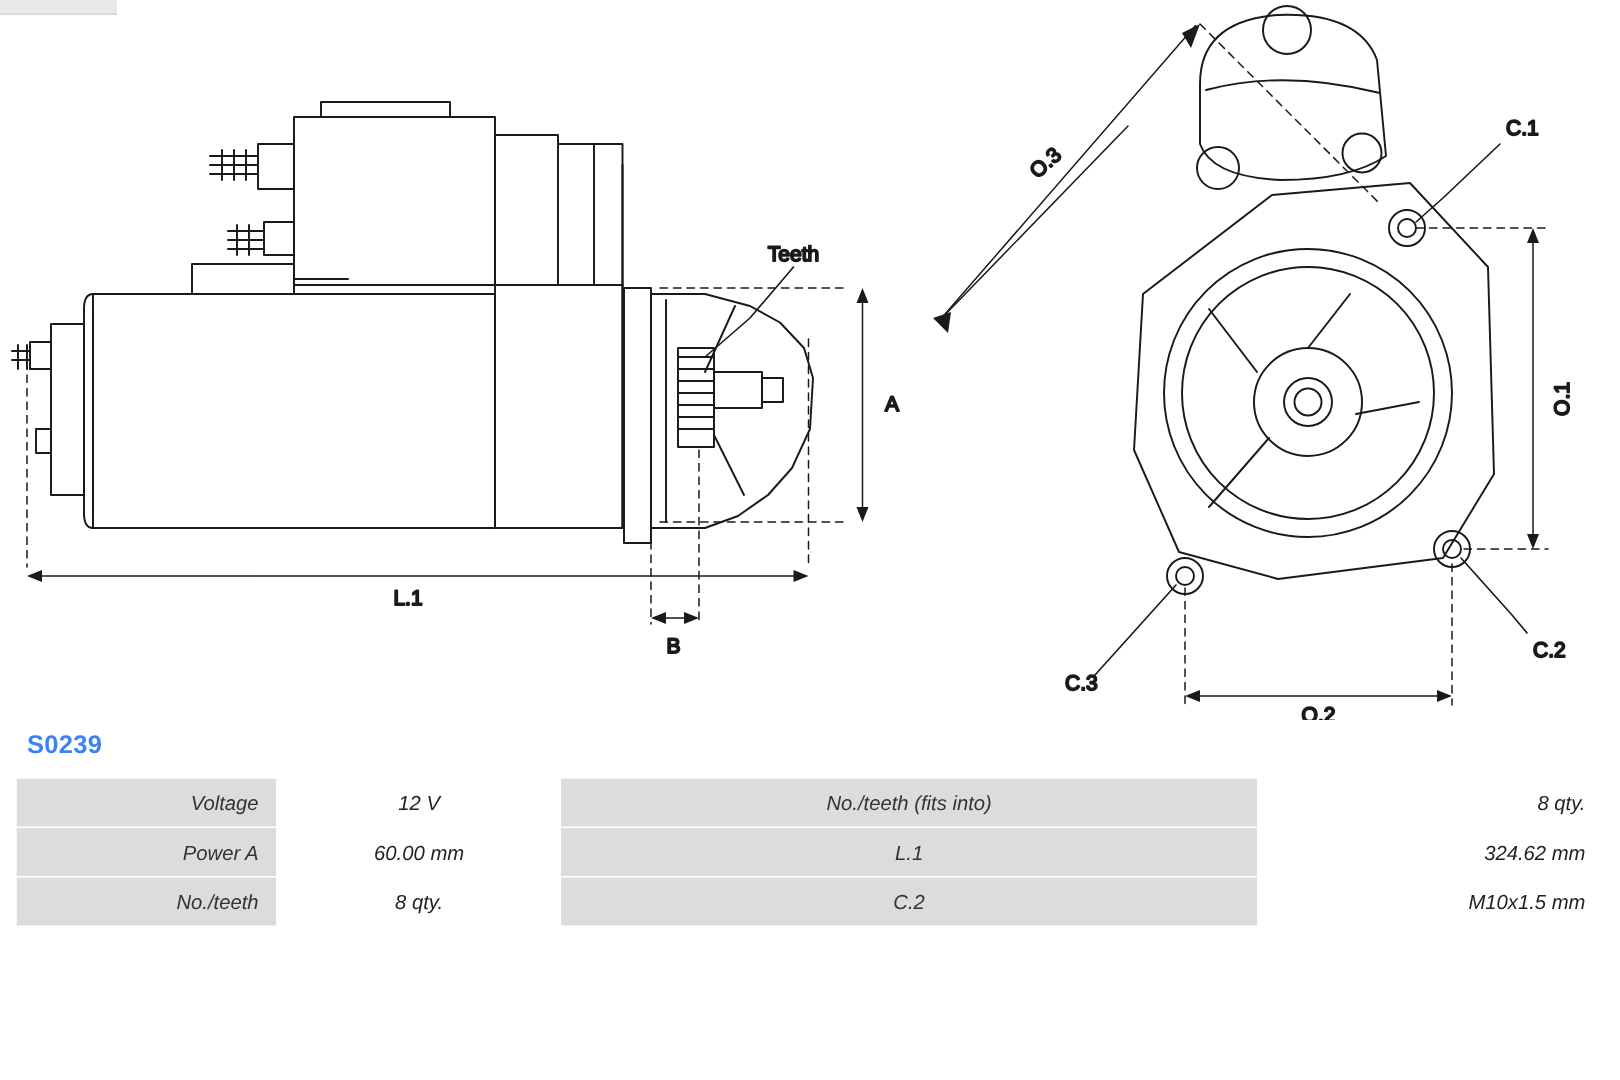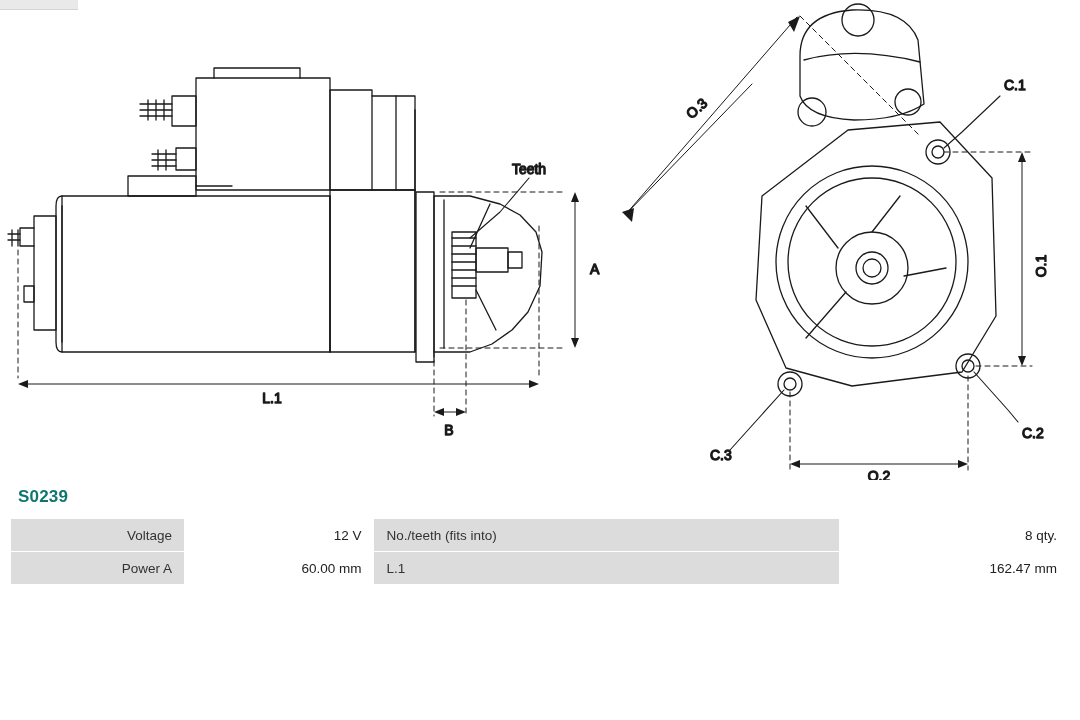--- a/index.html
+++ b/index.html
@@ -36,52 +36,53 @@
     font-size: 14px;
     fill: #1a1a1a;
   }
   
   #part-number {
     position: absolute;
     left: 18px;
     top: 487px;
     font-size: 17px;
     font-weight: bold;
-    color: #0f766e;
+    color: #3b82f6;
     letter-spacing: 0.2px;
   }
   
   #spec-table {
     position: absolute;
     left: 10px;
     top: 518px;
     width: 1060px;
     border-collapse: collapse;
     font-size: 13.5px;
+    font-style: italic;
   }
   #spec-table td {
     border: 1px solid #ffffff;
     height: 32px;
     padding: 0 12px;
     background: #dcdcdc;
     white-space: nowrap;
   }
   #spec-table td.label {
     text-align: right;
     width: 164px;
     color: #333;
   }
   #spec-table td.value {
-    text-align: right;
+    text-align: center;
     width: 180px;
     background: #ffffff;
     color: #222;
   }
   #spec-table td.label2 {
-    text-align: left;
+    text-align: center;
     width: 490px;
     color: #333;
   }
   #spec-table td.value2 {
     text-align: right;
     width: 226px;
     background: #ffffff;
     color: #222;
   }
   
@@ -263,18 +264,24 @@
       <tr>
         <td class="label">Voltage</td>
         <td class="value">12 V</td>
         <td class="label2">No./teeth (fits into)</td>
         <td class="value2">8 qty.</td>
       </tr>
       <tr>
         <td class="label">Power A</td>
         <td class="value">60.00 mm</td>
         <td class="label2">L.1</td>
-        <td class="value2">162.47 mm</td>
+        <td class="value2">324.62 mm</td>
+      </tr>
+      <tr>
+        <td class="label">No./teeth</td>
+        <td class="value">8 qty.</td>
+        <td class="label2">C.2</td>
+        <td class="value2">M10x1.5 mm</td>
       </tr>
     </tbody>
   </table>
 
 </div>
 
 </body></html>

